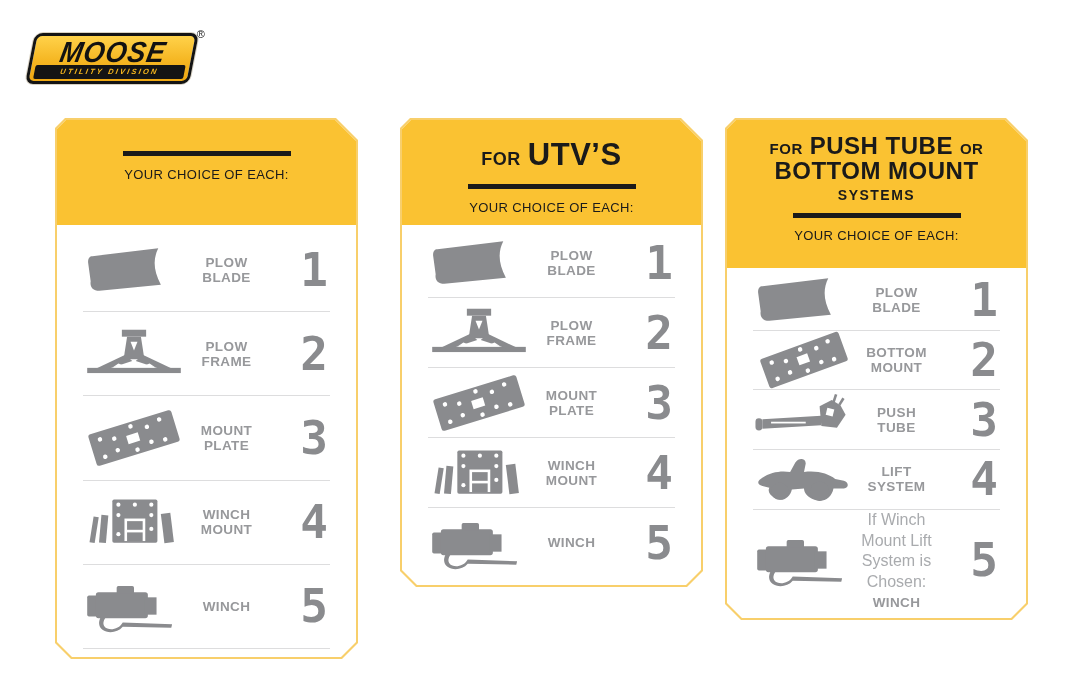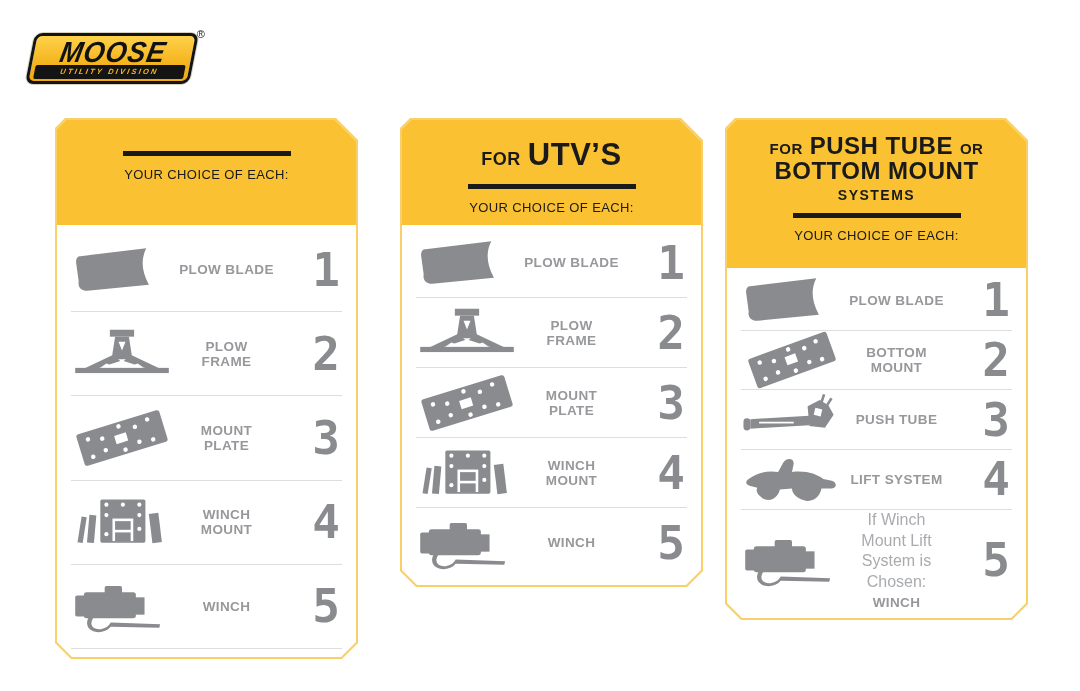--- a/index.html
+++ b/index.html
@@ -74,21 +74,21 @@
   .card-2 .title-large{font-size:24px;}
   .title-small{font-size:18px;font-weight:800;letter-spacing:.5px;}
   .card-2 .title-small{font-size:15px;}
   .title-small.before{margin-right:7px;}
   .title-small.after{margin-left:7px;}
   .title-sub{font-size:14px;font-weight:800;letter-spacing:1.5px;color:var(--title-black);margin-top:4px;}
   .title-underline{width:168px;height:5px;background:var(--title-black);margin:12px auto 11px;}
   .card-2 .title-underline{margin:10px auto 10px;}
   .choice-label{font-size:13px;font-weight:400;letter-spacing:.4px;color:var(--title-black);}
 
-  .card-body{flex:1;display:flex;flex-direction:column;padding:3px 0 8px;}
+  .card-body{flex:1;display:flex;flex-direction:column;padding:3px 12px 8px;}
   .item-row{flex:1;display:flex;align-items:center;padding:0 12px;}
   .row-divider{flex:none;height:1px;background:var(--divider-gray);margin:0 14px;}
   .item-icon{width:106px;flex:none;display:flex;justify-content:center;align-items:center;color:var(--icon-gray);}
   .item-icon svg{width:104px;height:58px;}
   .item-center{flex:1;text-align:center;padding:0 4px;}
   .item-label{font-size:13.5px;font-weight:700;letter-spacing:.4px;color:var(--label-gray);}
   .item-note{font-size:16px;line-height:1.3;color:var(--note-gray);margin-bottom:2px;}
   .item-qty{
     width:66px;flex:none;text-align:right;padding-right:4px;
     font-family:"DejaVu Sans Mono",monospace;font-weight:700;

